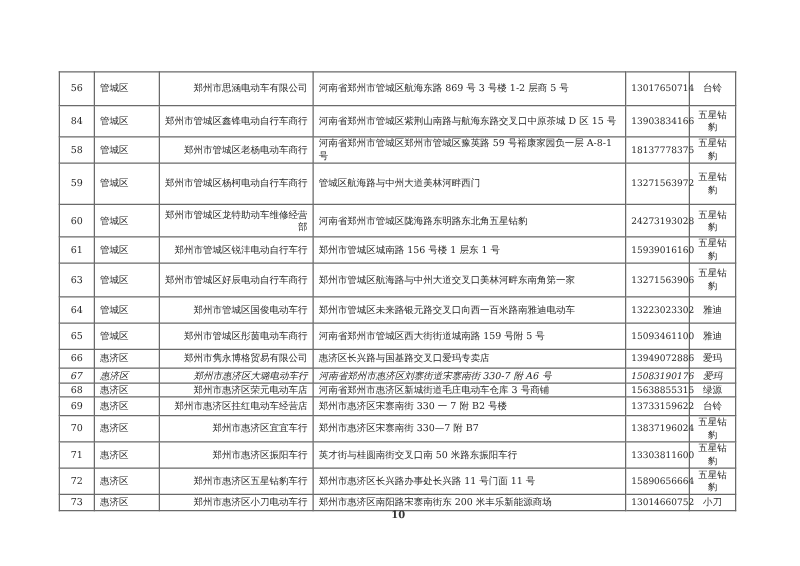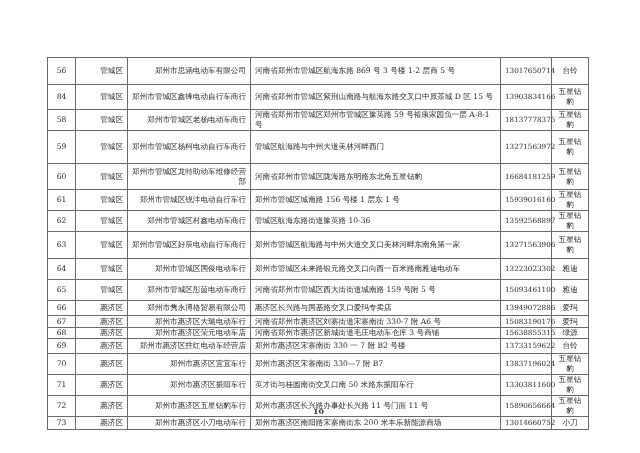--- a/index.html
+++ b/index.html
@@ -9,21 +9,21 @@
   }
   table.dealers {
     position: absolute; left: 47px; top: 57px; width: 541px;
     border-collapse: collapse; table-layout: fixed;
     font-size: 7.6px; line-height: 10px; padding-left: 48px;
   }
   table.dealers td {
     border: 1px solid #6a6a6a; padding: 0 4px; vertical-align: middle; color: #2a2a2a;
   }
   td.c-no { text-align: center; }
-  td.c-dist { text-align: right; }
+  td.c-dist { text-align: left; }
   td.c-name { text-align: right; }
   td.c-addr { text-align: left; }
   td.c-phone { text-align: center; font-size: 7.2px; color: #444; }
   td.c-brand { text-align: center; }
   .page-no {
     position: absolute; left: 313px; top: 406px; font-size: 8px; font-weight: bold; color: #333;
   }
 </style>
 </head>
 <body>
@@ -68,37 +68,29 @@
         <td class="c-name">郑州市管城区杨柯电动自行车商行</td>
         <td class="c-addr">管城区航海路与中州大道美林河畔西门</td>
         <td class="c-phone">13271563972</td>
         <td class="c-brand">五星钻豹</td>
       </tr>
       <tr style="height: 26px;">
         <td class="c-no">60</td>
         <td class="c-dist">管城区</td>
         <td class="c-name">郑州市管城区龙特助动车维修经营部</td>
         <td class="c-addr">河南省郑州市管城区陇海路东明路东北角五星钻豹</td>
-        <td class="c-phone">16684181259</td>
+        <td class="c-phone">24273193028</td>
         <td class="c-brand">五星钻豹</td>
       </tr>
       <tr style="height: 20px;">
         <td class="c-no">61</td>
         <td class="c-dist">管城区</td>
         <td class="c-name">郑州市管城区锐沣电动自行车行</td>
         <td class="c-addr">郑州市管城区城南路 156 号楼 1 层东 1 号</td>
         <td class="c-phone">15939016160</td>
-        <td class="c-brand">五星钻豹</td>
-      </tr>
-      <tr style="height: 21px;">
-        <td class="c-no">62</td>
-        <td class="c-dist">管城区</td>
-        <td class="c-name">郑州市管城区村鑫电动车商行</td>
-        <td class="c-addr">管城区航海东路街道豫英路 10-36</td>
-        <td class="c-phone">13592568897</td>
         <td class="c-brand">五星钻豹</td>
       </tr>
       <tr style="height: 27px;">
         <td class="c-no">63</td>
         <td class="c-dist">管城区</td>
         <td class="c-name">郑州市管城区好辰电动自行车商行</td>
         <td class="c-addr">郑州市管城区航海路与中州大道交叉口美林河畔东南角第一家</td>
         <td class="c-phone">13271563906</td>
         <td class="c-brand">五星钻豹</td>
       </tr>
@@ -119,21 +111,21 @@
         <td class="c-brand">雅迪</td>
       </tr>
       <tr style="height: 15px;">
         <td class="c-no">66</td>
         <td class="c-dist">惠济区</td>
         <td class="c-name">郑州市隽永博格贸易有限公司</td>
         <td class="c-addr">惠济区长兴路与国基路交叉口爱玛专卖店</td>
         <td class="c-phone">13949072886</td>
         <td class="c-brand">爱玛</td>
       </tr>
-      <tr style="height: 12px;">
+      <tr style="height: 12px; font-style: italic;">
         <td class="c-no">67</td>
         <td class="c-dist">惠济区</td>
         <td class="c-name">郑州市惠济区大璐电动车行</td>
         <td class="c-addr">河南省郑州市惠济区刘寨街道宋寨南街 330-7 附 A6 号</td>
         <td class="c-phone">15083190176</td>
         <td class="c-brand">爱玛</td>
       </tr>
       <tr style="height: 11px;">
         <td class="c-no">68</td>
         <td class="c-dist">惠济区</td>

